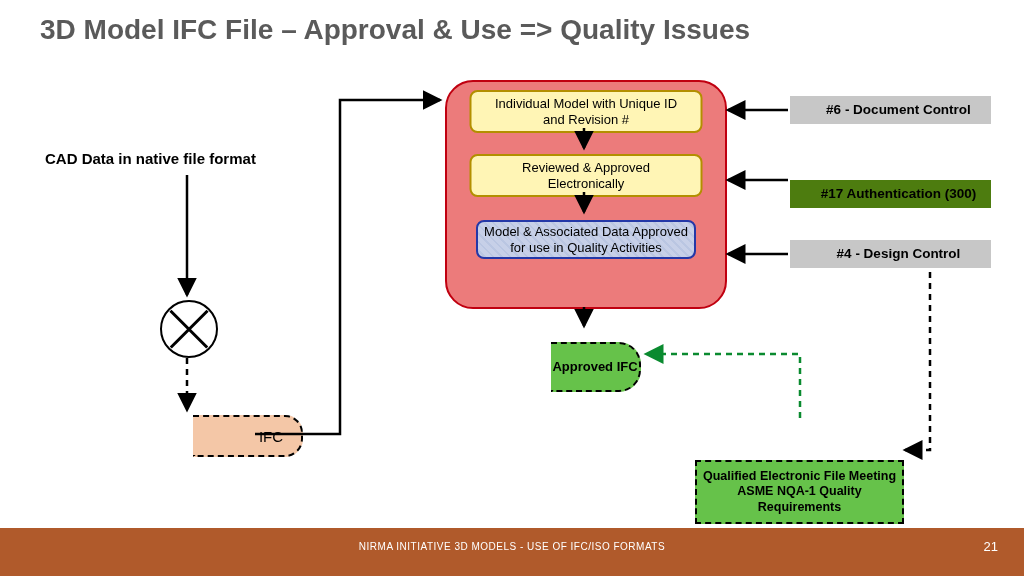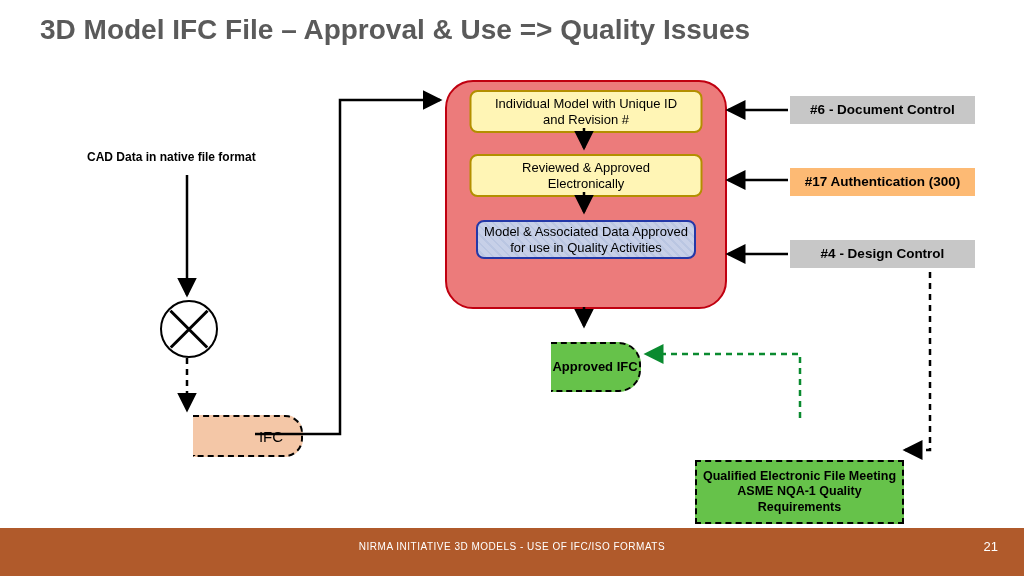--- a/index.html
+++ b/index.html
@@ -21,24 +21,23 @@
     left: 40px;
     top: 14px;
     font-size: 28px;
     color: #5a5a5a;
     font-weight: 700;
   }
   .cad-label {
     position: absolute;
     left: 45px;
     top: 150px;
-    font-size: 12px;
+    font-size: 15px;
     font-weight: 700;
     color: #000;
-    margin-left: 42px;
   }
 
   
   .approval-box {
     position: absolute;
     left: 445px;
     top: 80px;
     width: 278px;
     height: 225px;
     background: #ec7b7b;
@@ -65,23 +64,24 @@
   
   .tag {
     position: absolute;
     left: 790px;
     width: 185px;
     height: 28px;
     line-height: 28px;
     font-size: 13.5px;
     font-weight: 700;
     text-align: center;
+    padding-left: 16px;
   }
   .tag-doc { top: 96px;  background: #c7c7c7; color:#000; }
-  .tag-auth{ top: 168px; background: #fdba74; color:#000; }
+  .tag-auth{ top: 180px; background: #4d7c0f; color:#000; }
   .tag-des { top: 240px; background: #c7c7c7; color:#000; }
 
   
   .approved-ifc {
     position: absolute;
     left: 551px; top: 342px;
     width: 88px; height: 46px;
     background: #66c24a;
     border-top: 2px dashed #000;
     border-right: 2px dashed #000;

